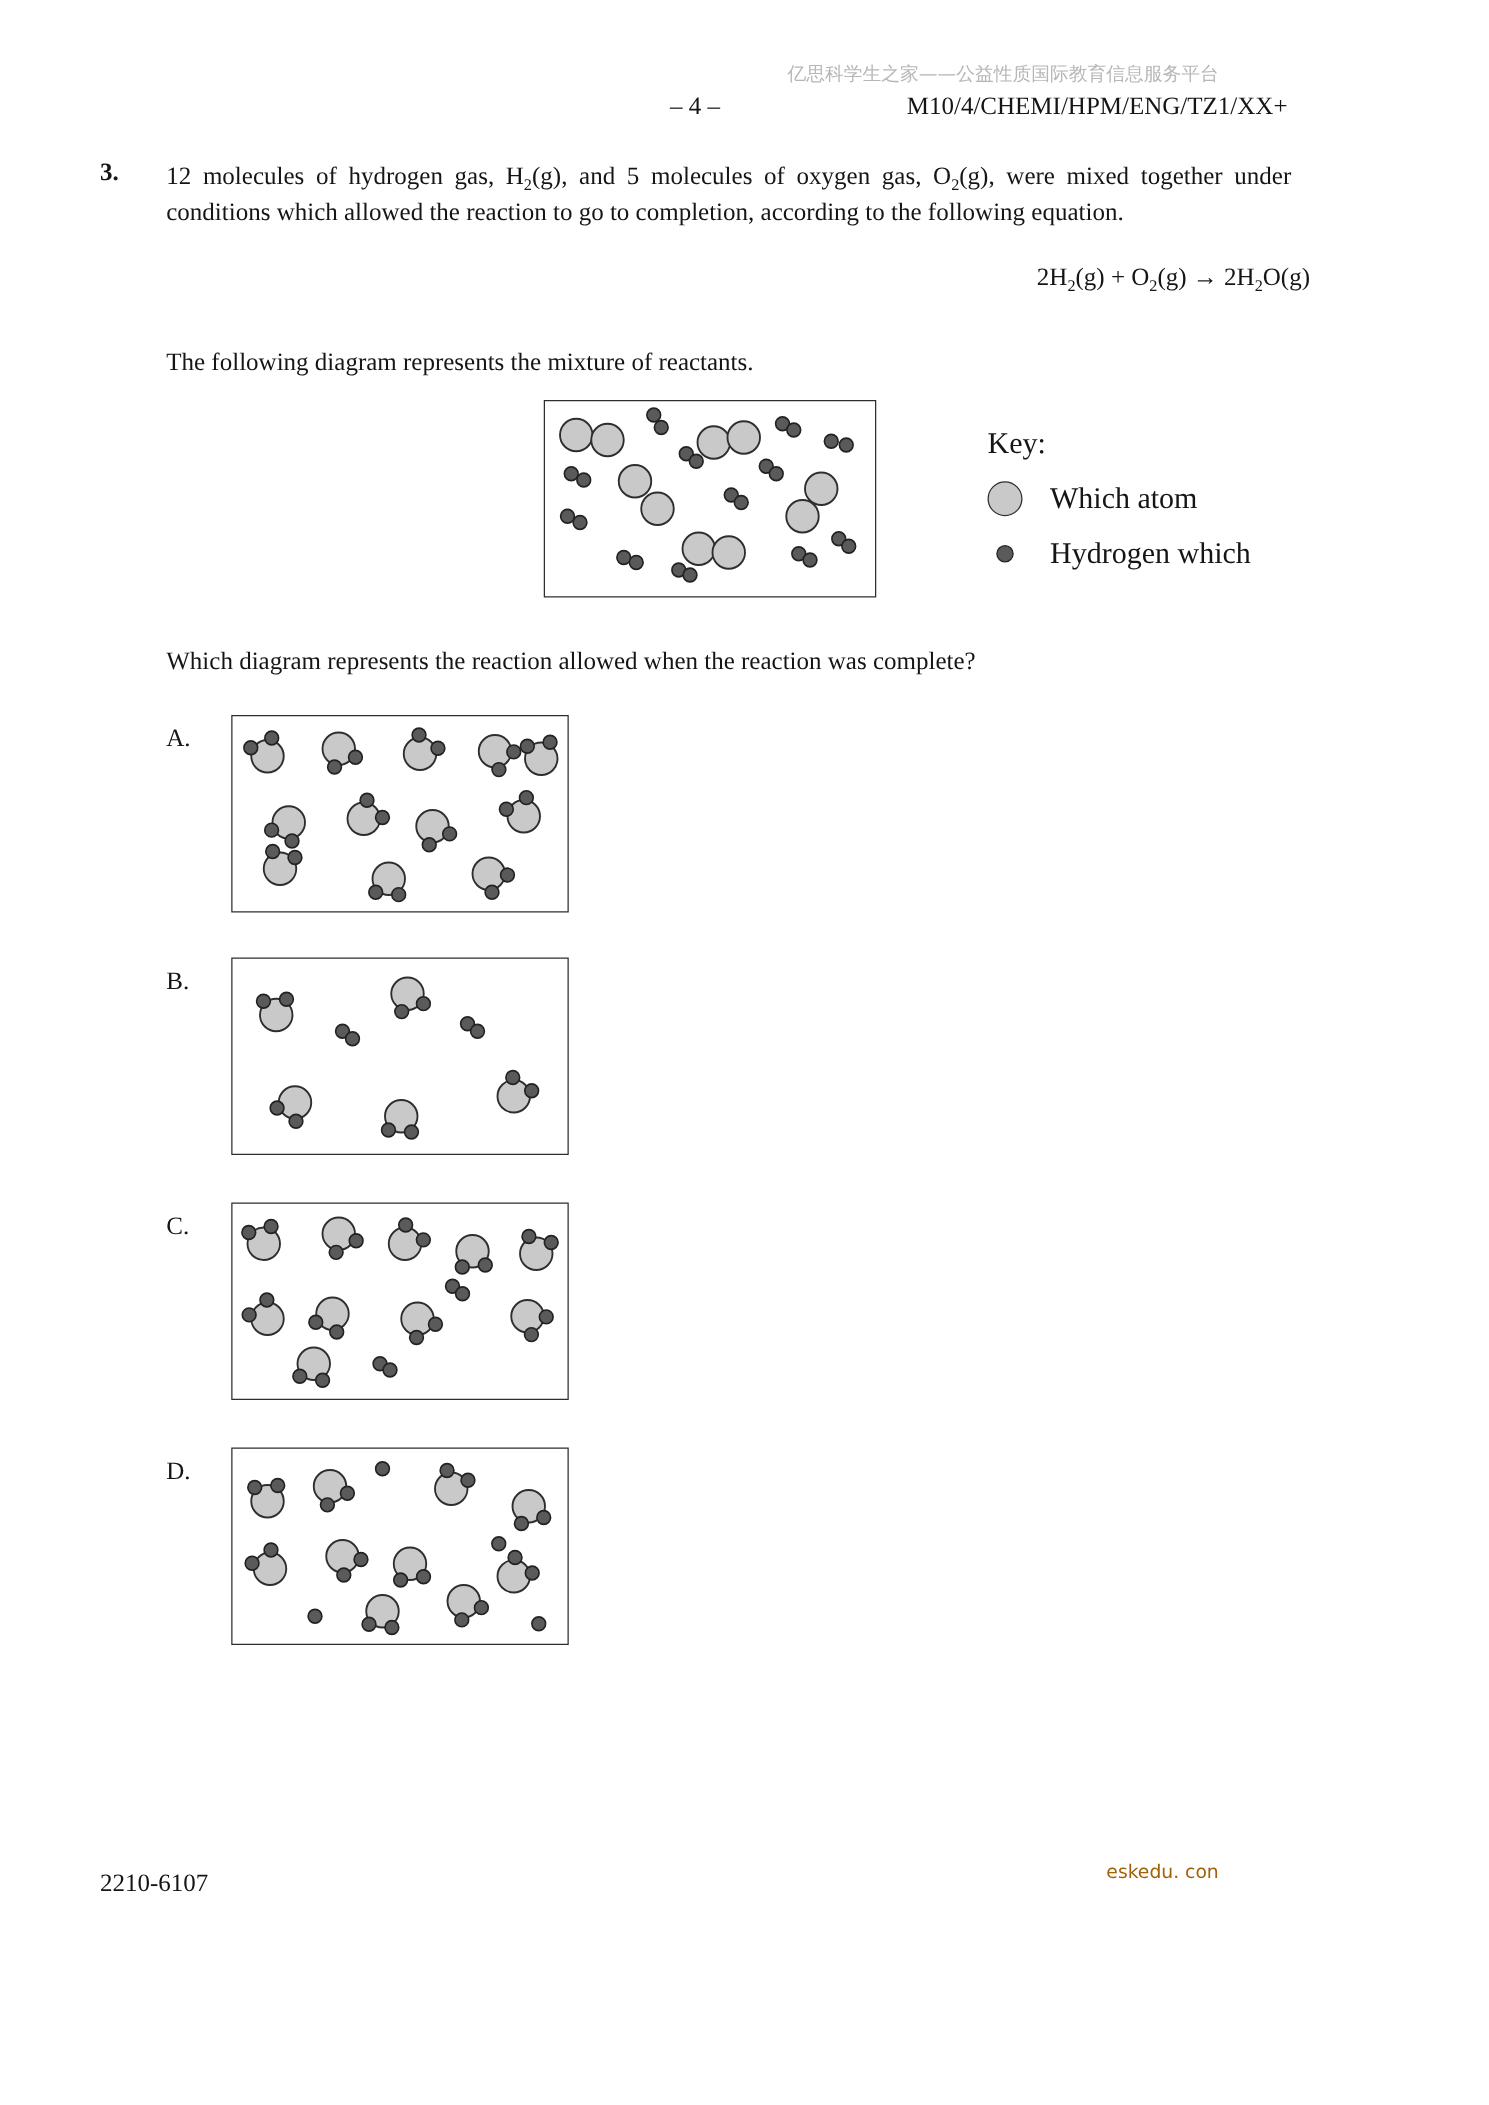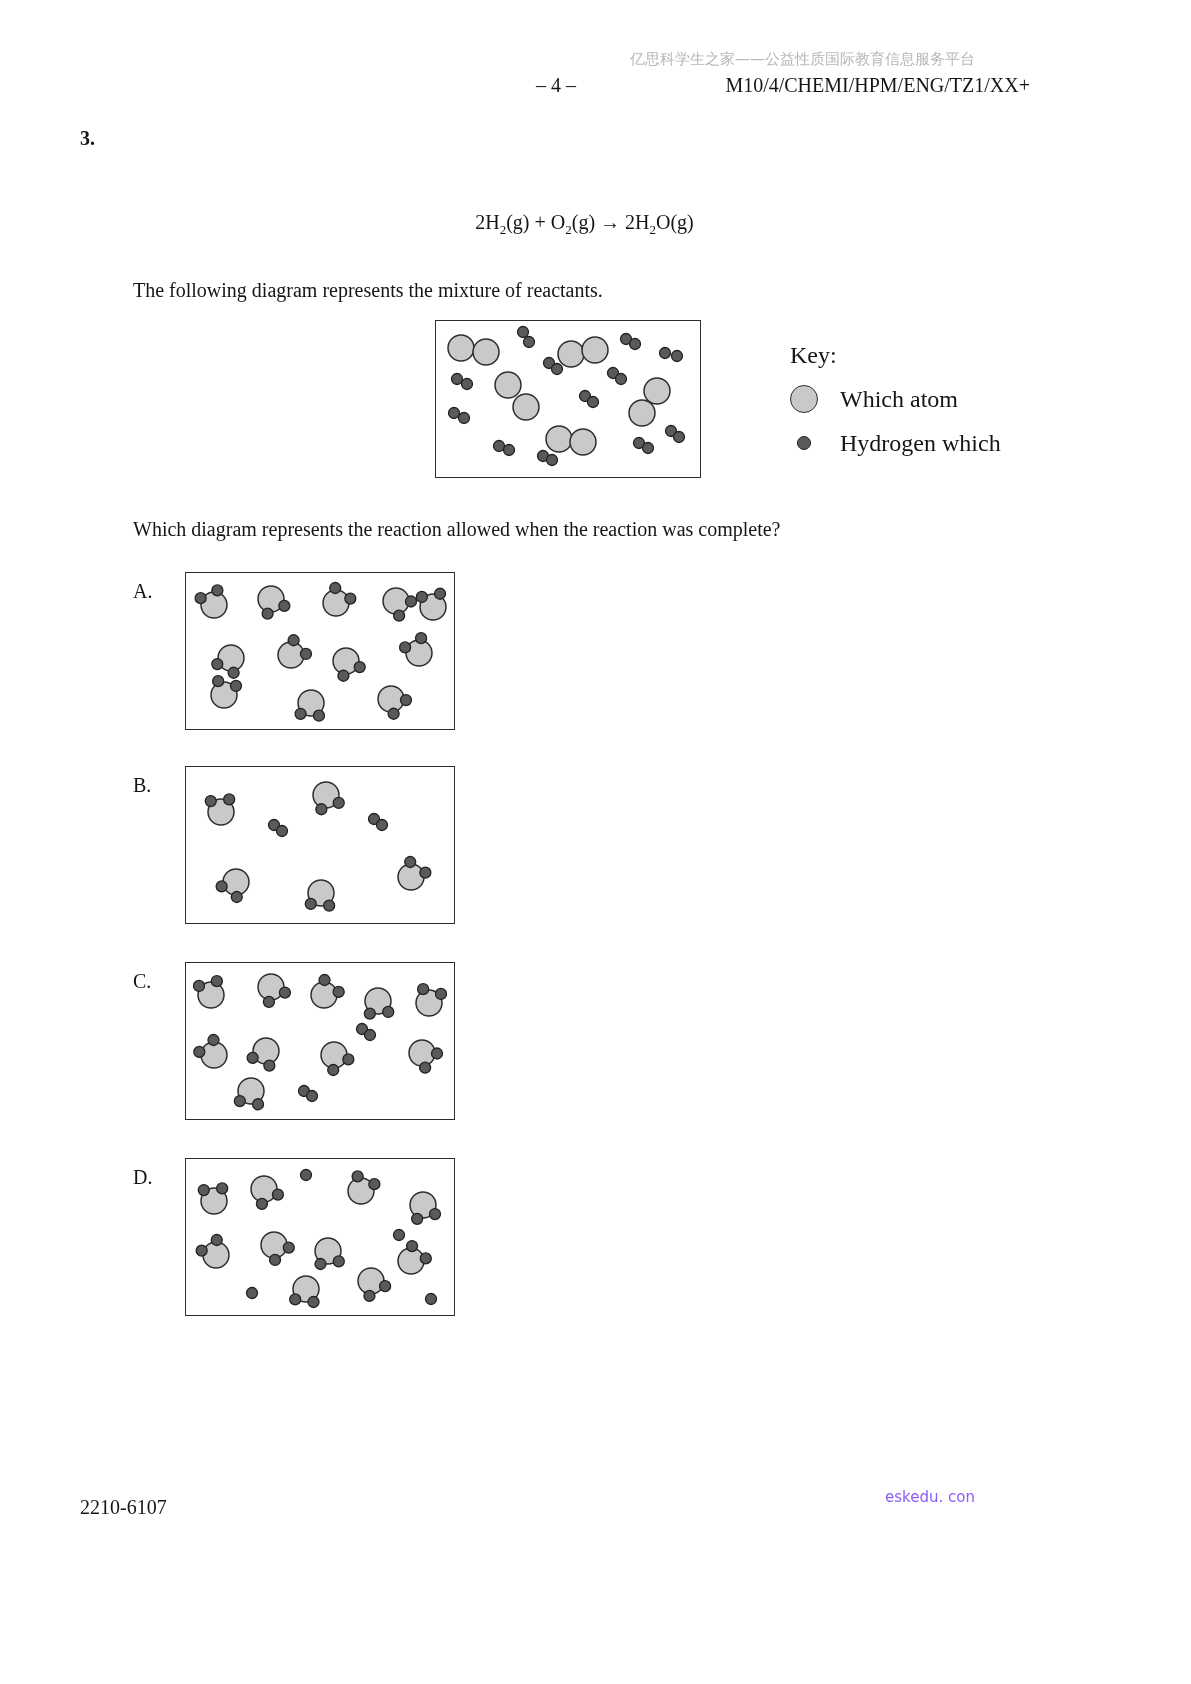--- a/index.html
+++ b/index.html
@@ -15,21 +15,21 @@
   }
   .page-num { position:absolute; top:74px; left:536px; font-size:20px; }
   .paper-code { position:absolute; top:74px; right:161px; font-size:20px;font-family:Liberation Serif, serif; }
 
   .q-number { position:absolute; top:127px; left:80px; font-size:20px; font-weight:bold; }
   .q-text {
     position:absolute; top:127px; left:133px; width:900px;
     font-size:20px; line-height:1.45; text-align:justify;
   }
   sub { font-size:13px; line-height:0; }
-  .equation { position:absolute; top:211px; left:136px; width:897px; text-align:center; font-size:20px; }
+  .equation { position:absolute; top:211px; left:151px; width:897px; text-align:right; font-size:20px; }
   .intro { position:absolute; top:279px; left:133px; font-size:20px; }
 
   .figure-box { position:absolute; border:1.6px solid #2e2e2e; background:#fff; }
   #reactants-box { left:435px; top:320px; width:266px; height:158px; }
 
   .key { position:absolute; left:790px; top:342px; font-size:24px; }
   .key-row { display:flex; align-items:center; margin-top:16px; }
   .key-o { width:28px; height:28px; border-radius:50%; background:#c9c9c9; border:1.6px solid #2e2e2e; margin-right:22px; flex:0 0 auto; }
   .key-h { width:14px; height:14px; border-radius:50%; background:#5a5a5a; border:1.4px solid #222; margin:7px 29px 7px 7px; flex:0 0 auto; }
 
@@ -42,33 +42,34 @@
   #label-c { top:970px; } #box-c { top:962px; }
   #label-d { top:1166px; } #box-d { top:1158px; }
 
   svg { display:block; }
   svg circle.o { fill:#c9c9c9; stroke:#2e2e2e; stroke-width:1.5; }
   svg circle.h { fill:#5a5a5a; stroke:#222222; stroke-width:1.3; }
 
   .footer-code { position:absolute; left:80px; top:1496px; font-size:20px; }
   .footer-mark {
     position:absolute; right:216px; top:1488px;
-    font-family:"DejaVu Sans", sans-serif; font-size:15px; color:#8b5cf6;
+    font-family:"DejaVu Sans", sans-serif; font-size:15px; color:#a16207;
   }
 </style>
 </head>
 <body>
 
 <div class="page">
 
   <div class="watermark-top">亿思科学生之家——公益性质国际教育信息服务平台</div>
   <div class="page-num">– 4 –</div>
   <div class="paper-code">M10/4/CHEMI/HPM/ENG/TZ1/XX+</div>
 
   <div class="q-number">3.</div>
+  <div class="q-text">12 molecules of hydrogen gas, H<sub>2</sub>(g), and 5 molecules of oxygen gas, O<sub>2</sub>(g), were mixed together under conditions which allowed the reaction to go to completion, according to the following equation.</div>
 
   <div class="equation">2H<sub>2</sub>(g) + O<sub>2</sub>(g) → 2H<sub>2</sub>O(g)</div>
 
   <div class="intro">The following diagram represents the mixture of reactants.</div>
 
   <div class="figure-box" id="reactants-box">
       <svg viewBox="0 0 266 158" width="266" height="158">
         <circle cx="25" cy="27" r="13" class="o"></circle>
         <circle cx="50" cy="31" r="13" class="o"></circle>
         <circle cx="135" cy="33" r="13" class="o"></circle>

